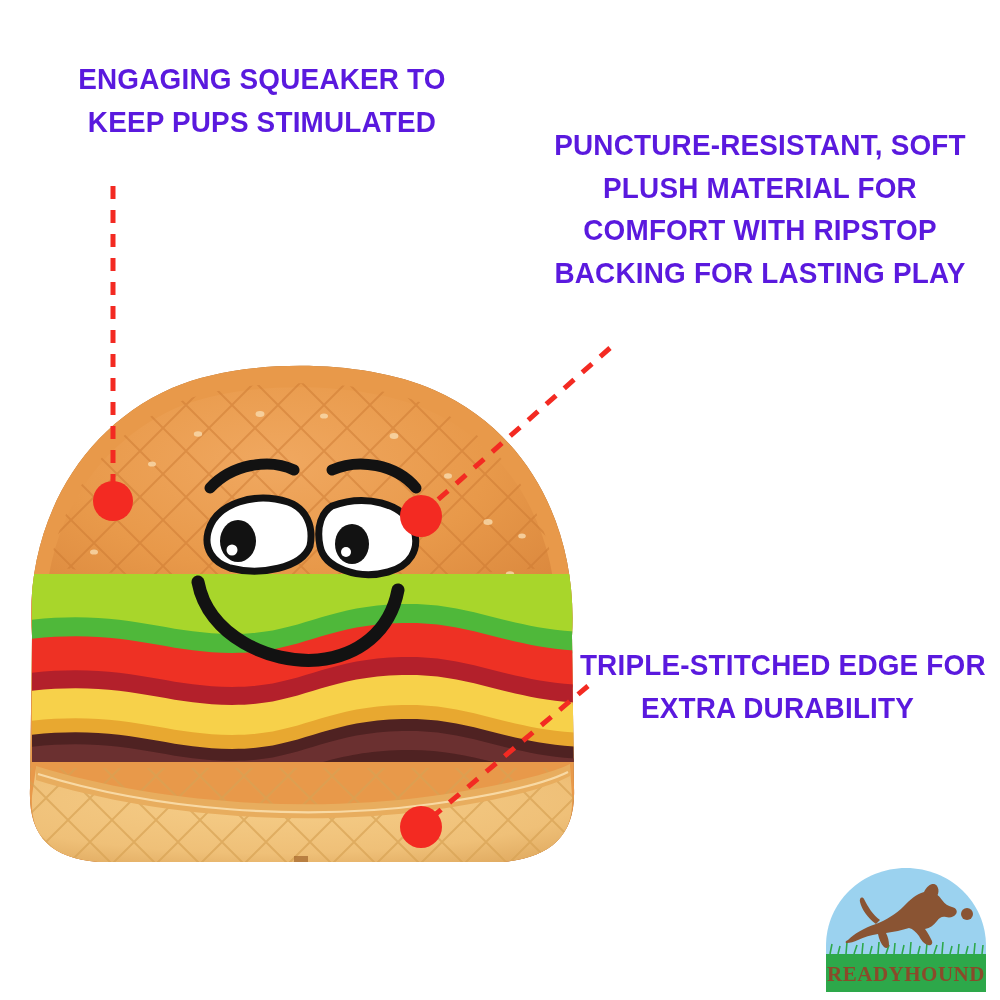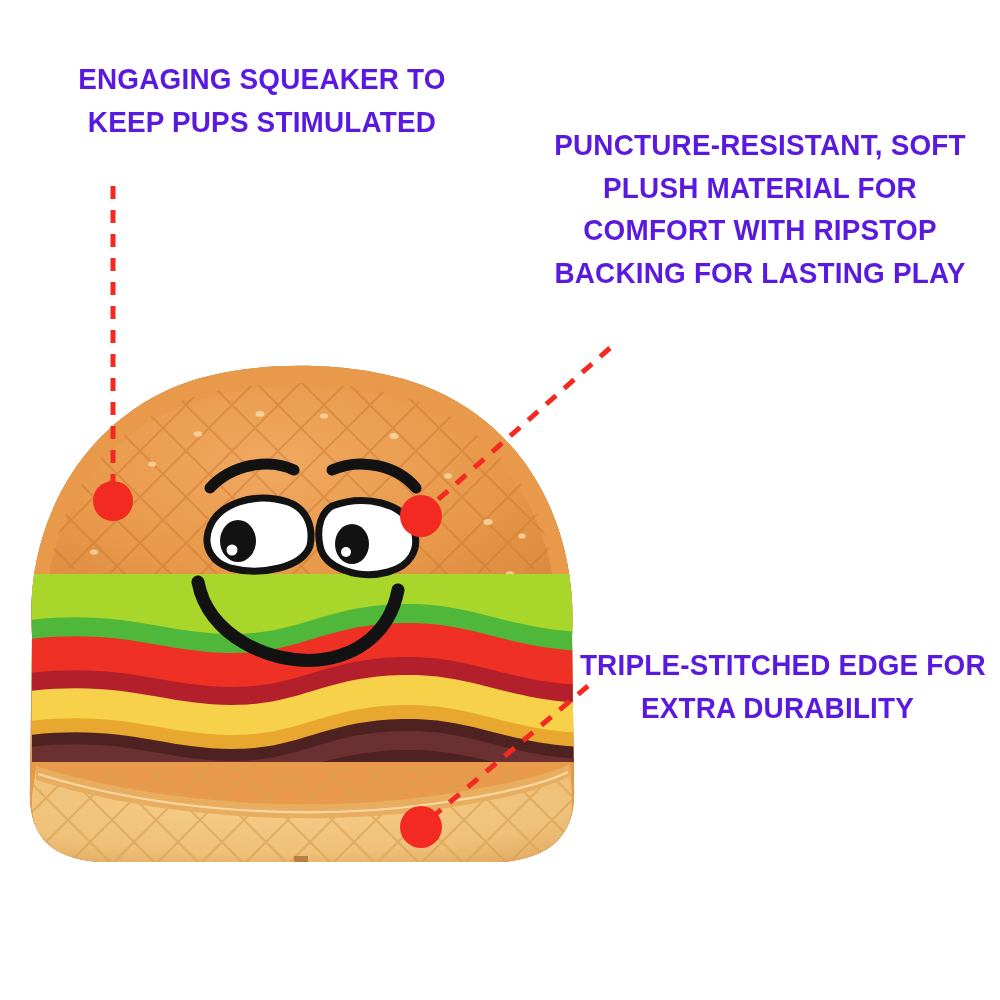--- a/index.html
+++ b/index.html
@@ -252,14 +252,65 @@
     <span class="ln">PLUSH MATERIAL FOR</span>
     <span class="ln">COMFORT WITH RIPSTOP</span>
     <span class="ln">BACKING FOR LASTING PLAY</span>
   </div>
 
   <div class="callout" id="callout-stitch">
     <span class="ln">TRIPLE-STITCHED EDGE FOR</span>
     <span class="ln">EXTRA DURABILITY</span>
   </div>
 
+  <div id="logo">
+    <svg viewBox="0 0 164 126" xmlns="http://www.w3.org/2000/svg">
+      <defs>
+        <clipPath id="domeClip">
+          <path d="M2 126 L2 80 C2 36, 38 2, 82 2 C126 2, 162 36, 162 80 L162 126 Z"></path>
+        </clipPath>
+      </defs>
+      <g clip-path="url(#domeClip)">
+
+        <rect x="0" y="0" width="164" height="126" fill="#9BD2EF"></rect>
+
+        <rect x="0" y="88" width="164" height="38" fill="#2DA84A"></rect>
+
+        <g stroke="#2DA84A" stroke-width="1.6">
+          <path d="M6 88 L8 78 M14 88 L16 80 M22 88 L23 76 M30 88 L33 79 M38 88 L39 77 M46 88 L48 80 M54 88 L55 76 M62 88 L65 79 M70 88 L71 77 M78 88 L80 79 M86 88 L87 76 M94 88 L96 80 M102 88 L103 77 M110 88 L113 79 M118 88 L119 76 M126 88 L128 80 M134 88 L135 78 M142 88 L144 80 M150 88 L151 77 M158 88 L159 79" fill="none"></path>
+        </g>
+
+        <g fill="#8A5433">
+          <path d="M24 74
+                   C30 68, 40 62, 52 58
+                   C62 54, 72 48, 80 40
+                   C86 34, 92 28, 100 26
+                   C108 24, 114 28, 118 34
+                   C121 38, 124 40, 128 41
+                   C132 42, 134 45, 132 48
+                   C130 51, 126 52, 122 51
+                   C118 50, 115 52, 113 55
+                   C110 59, 106 62, 101 63
+                   C104 67, 106 71, 108 75
+                   C109 78, 107 80, 104 79
+                   C100 78, 97 74, 95 70
+                   C92 66, 89 63, 85 62
+                   C78 64, 70 66, 62 67
+                   C64 71, 65 75, 65 79
+                   C65 82, 62 83, 60 81
+                   C57 78, 55 73, 54 68
+                   C47 69, 40 71, 34 74
+                   C30 76, 26 77, 23 77
+                   C21 77, 21 75, 24 74 Z"></path>
+
+          <path d="M52 58 C44 52, 38 44, 36 36 C35 32, 38 30, 40 33 C44 41, 49 49, 56 54 Z"></path>
+
+          <path d="M100 26 C104 18, 110 16, 113 20 C116 24, 114 31, 110 34 Z"></path>
+        </g>
+
+        <circle cx="143" cy="48" r="6" fill="#8A5433"></circle>
+      </g>
+
+      <text x="82" y="115" text-anchor="middle" font-family="Liberation Serif, serif" font-size="21" font-weight="bold" fill="#8A4A2A" letter-spacing="0.5">READYHOUND</text>
+    </svg>
+  </div>
 
 </div>
 
 </body></html>

